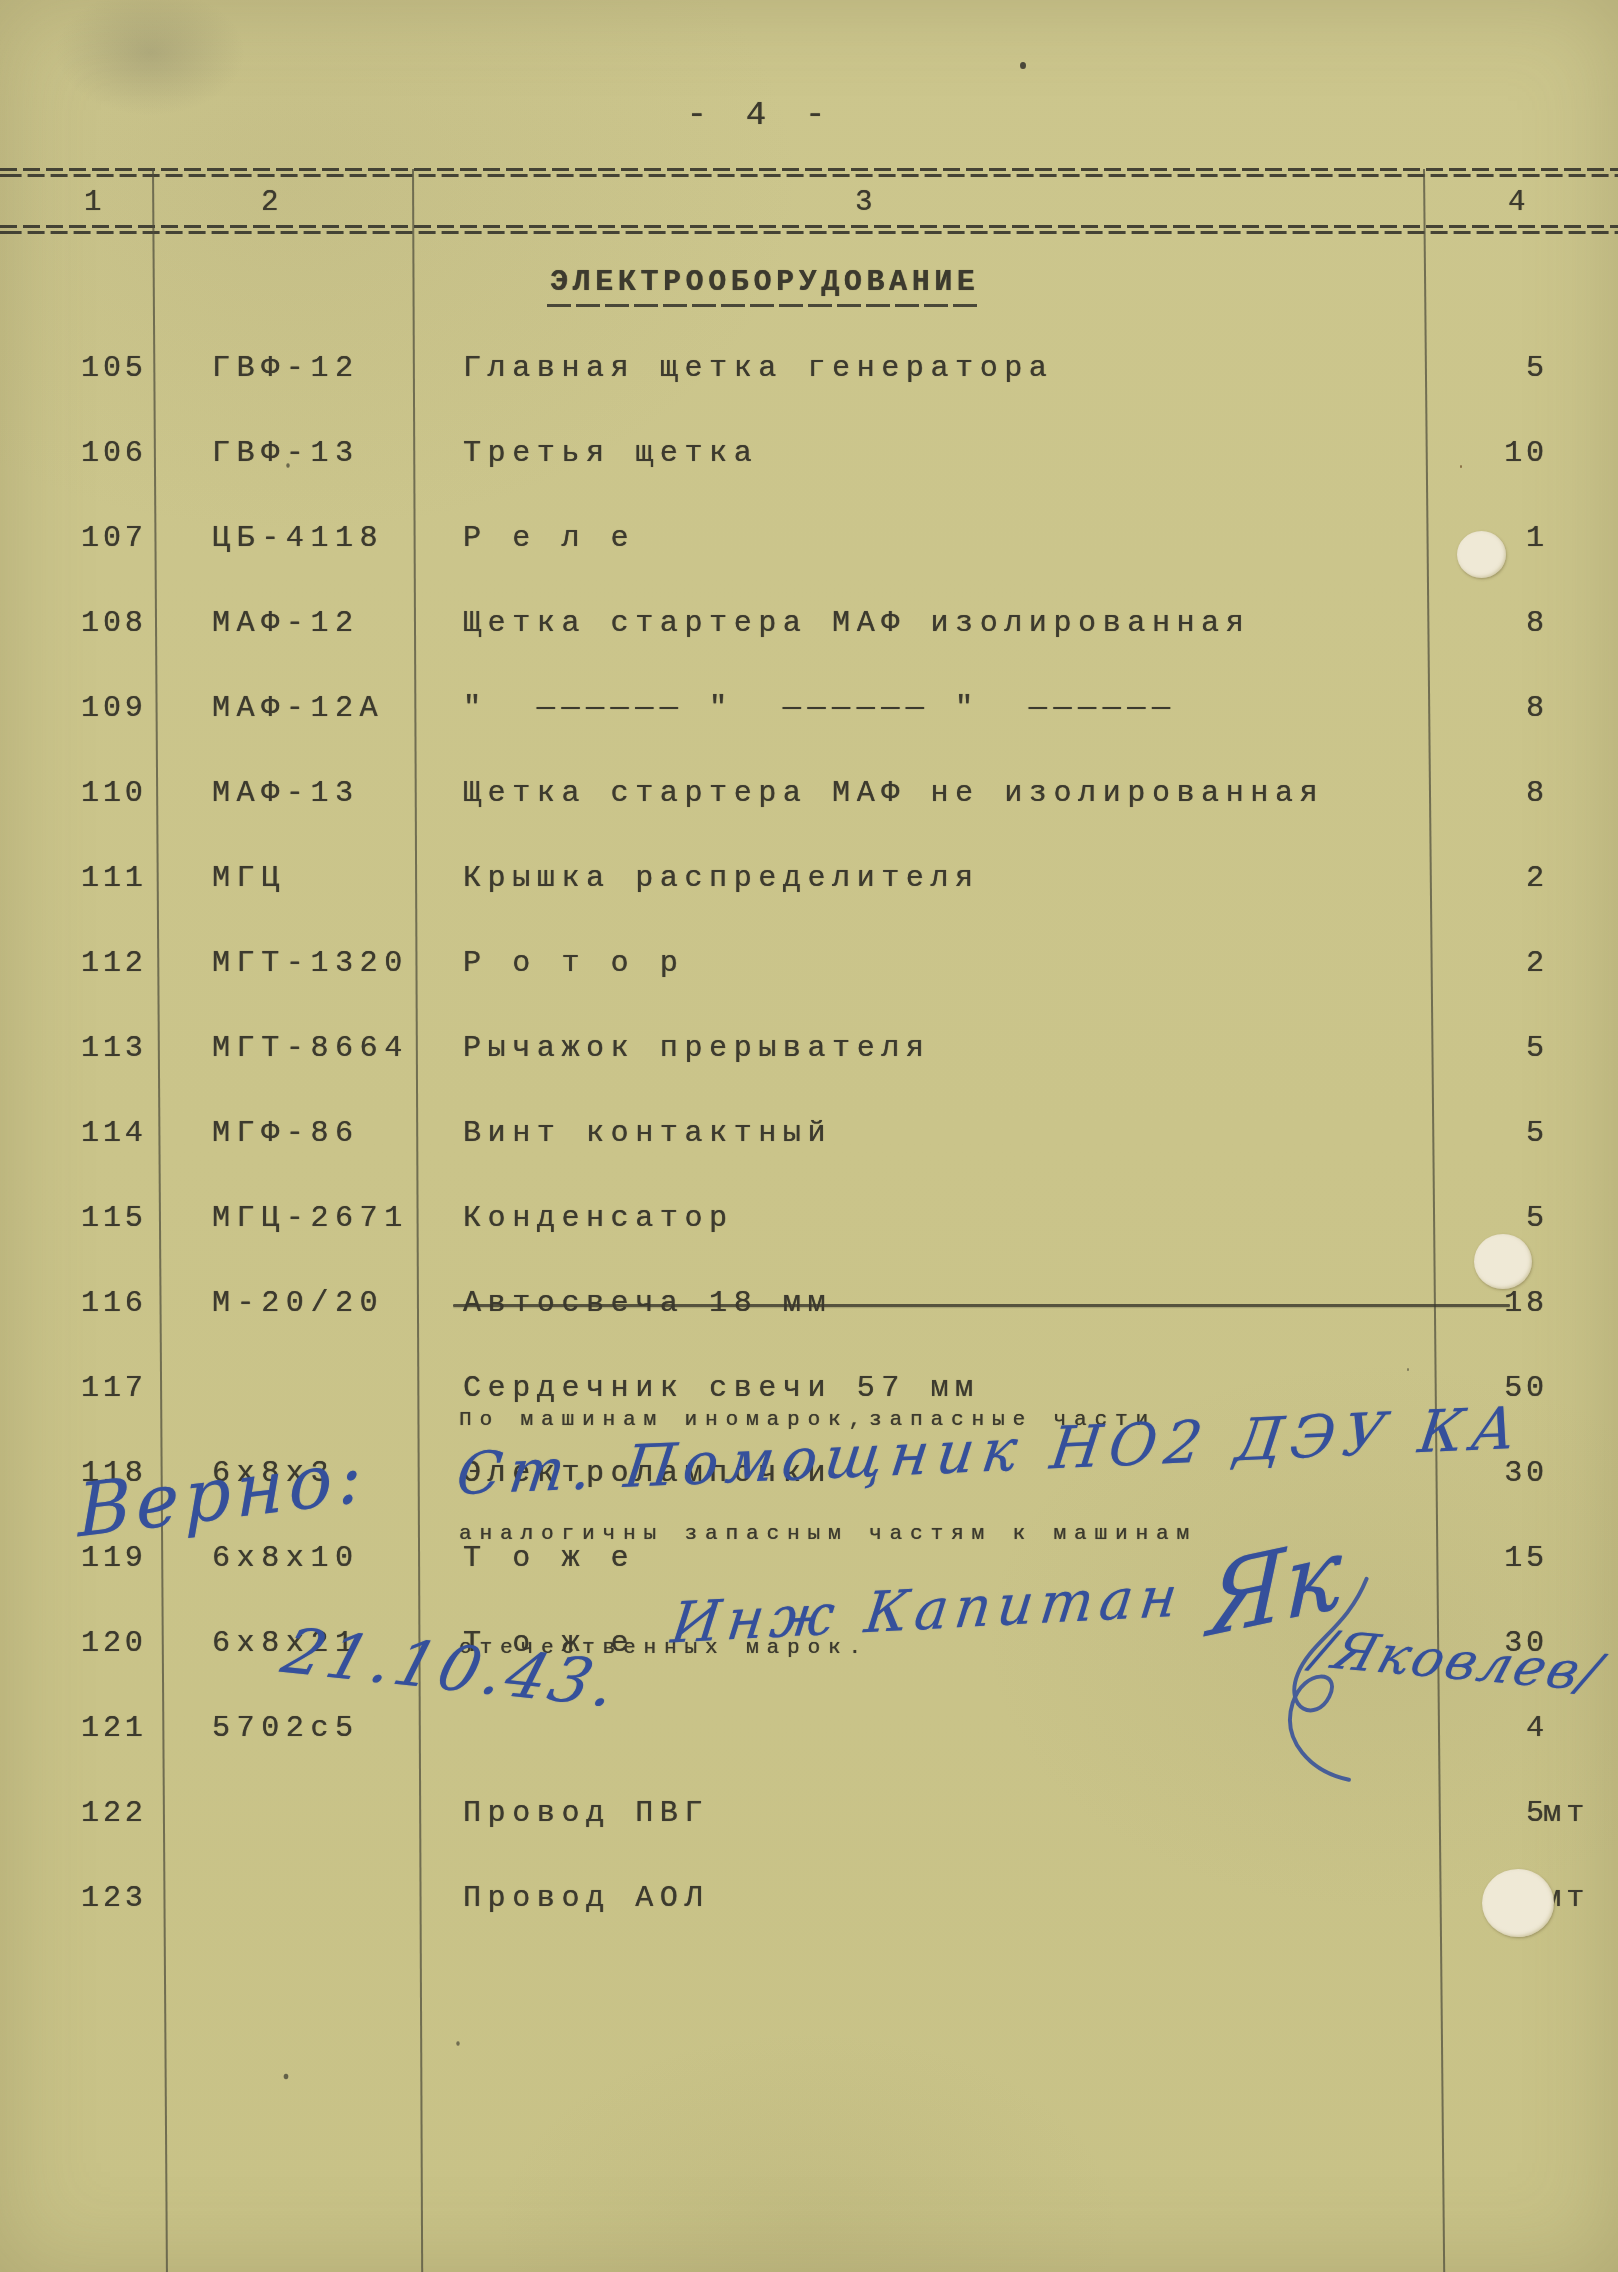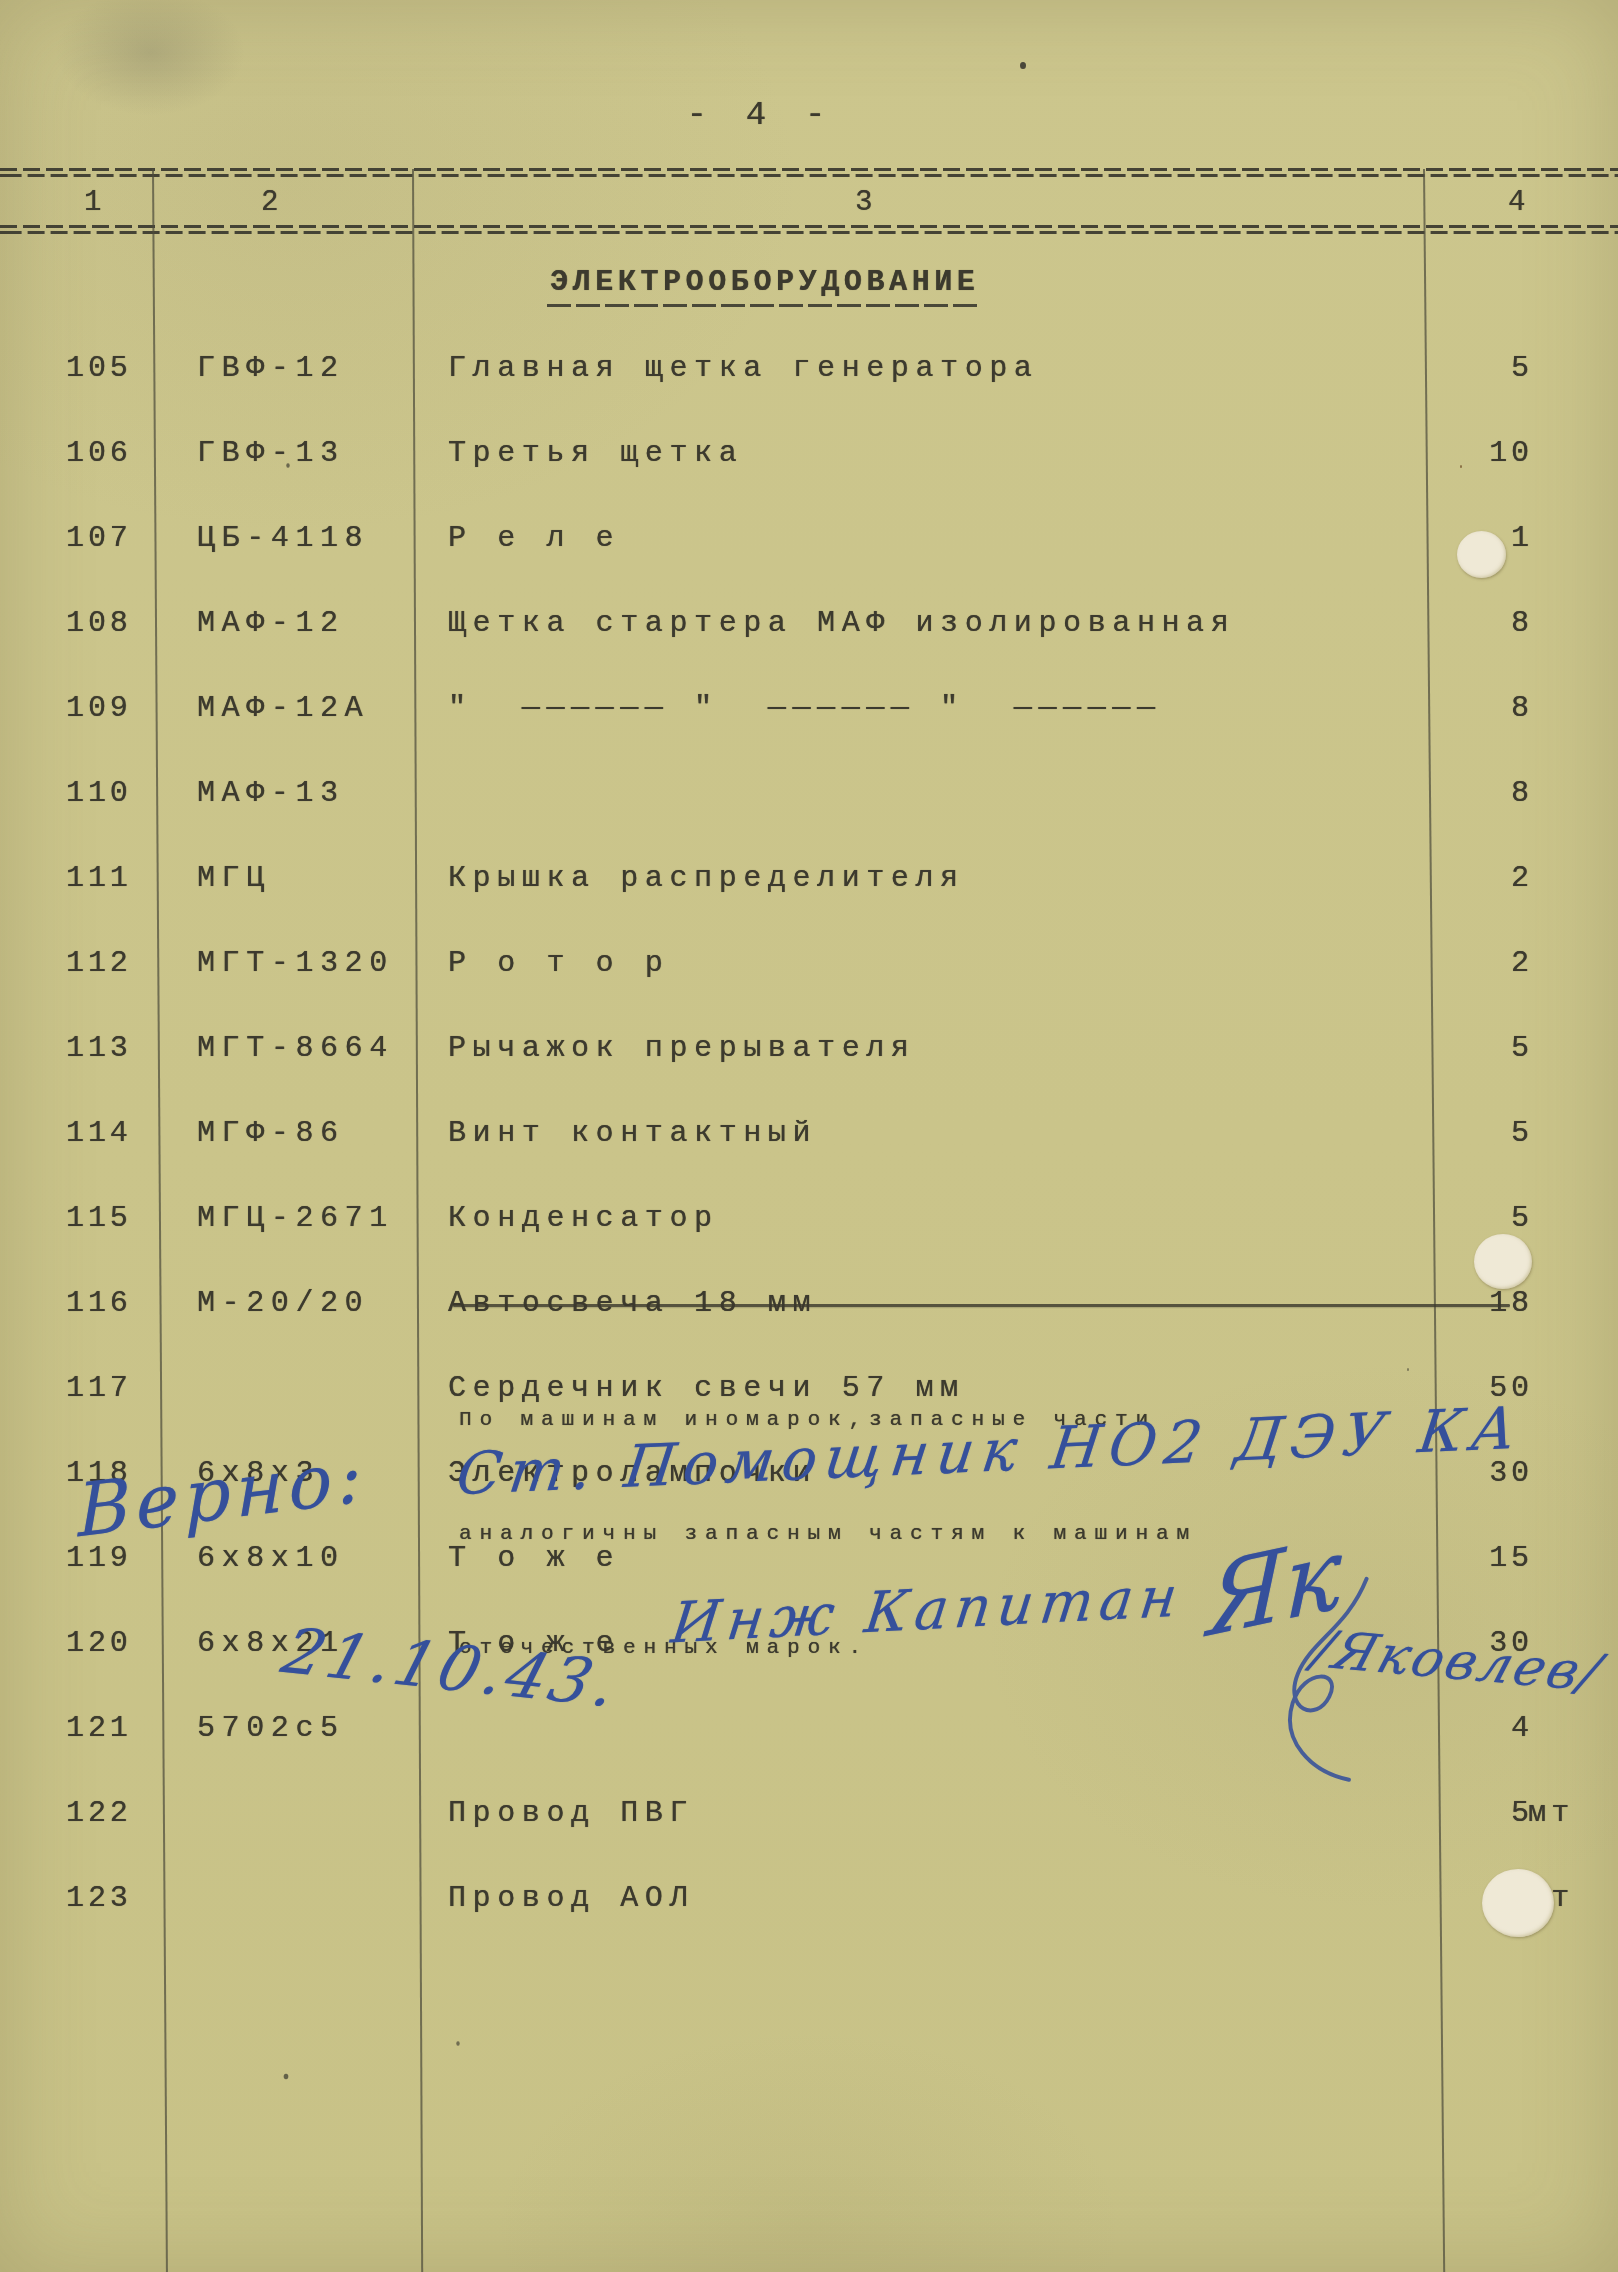--- a/index.html
+++ b/index.html
@@ -50,21 +50,21 @@
   .title{
     position:absolute; top:265px; left:550px;
     font-size:30px; font-weight:700; letter-spacing:4.6px;
   }
   .title-underline{
     position:absolute; top:304px; left:547px; width:433px; height:3.3px; opacity:.85;
     background:repeating-linear-gradient(90deg,#33322a 0 23.6px, rgba(0,0,0,0) 23.6px 29px);
   }
   
   .rows{position:absolute; top:327px; left:0; width:1618px;}
-  .trow{position:relative; height:49px;}
+  .trow{position:relative; height:49px;margin-left:15px;}
   .trow span{position:absolute; top:0; font-size:30px;}
   .c-num {left:66px;  letter-spacing:3.9px;}
   .c-code{left:197px;  letter-spacing:6.6px;}
   .c-desc{left:448px;  letter-spacing:6.6px;}
   .c-qty {left:1436px; width:97px; text-align:right; letter-spacing:3.9px;}
   .c-unit{left:1528px; font-size:29px; letter-spacing:5.2px; top:2.6px;}
   
   .note-sep{position:absolute; top:1304px; left:453px; width:1057px; height:3.3px;
     background:#3a382c; opacity:.8; border-radius:1.3px;
     box-shadow:0 1.3px 0 rgba(58,56,44,.25);}
@@ -160,20 +160,21 @@
       <span class="c-num">109</span>
       <span class="c-code">МАФ-12А</span>
       <span class="c-desc">"  —————— "  —————— "  ——————</span>
       <span class="c-qty">8</span>
       <span class="c-unit"></span>
     </div>
   
     <div class="trow">
       <span class="c-num">110</span>
       <span class="c-code">МАФ-13</span>
+      <span class="c-desc">Щетка стартера МАФ не изолированная</span>
       <span class="c-qty">8</span>
       <span class="c-unit"></span>
     </div>
   
     <div class="trow">
       <span class="c-num">111</span>
       <span class="c-code">МГЦ</span>
       <span class="c-desc">Крышка распределителя</span>
       <span class="c-qty">2</span>
       <span class="c-unit"></span>

